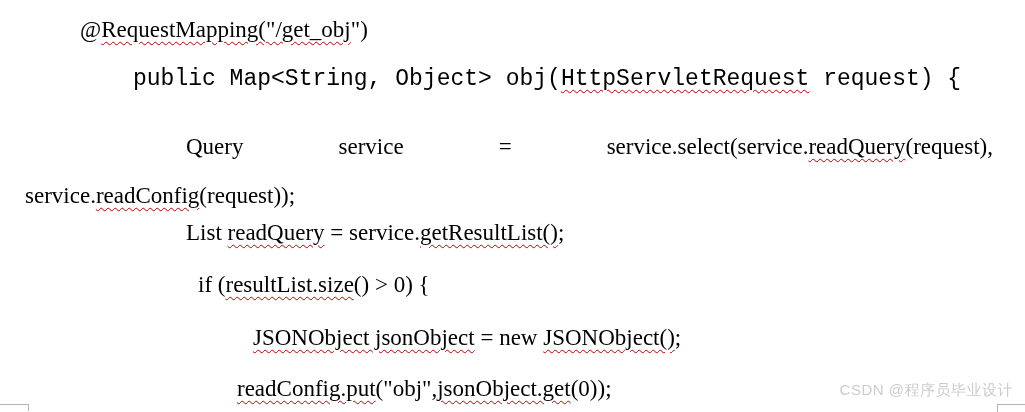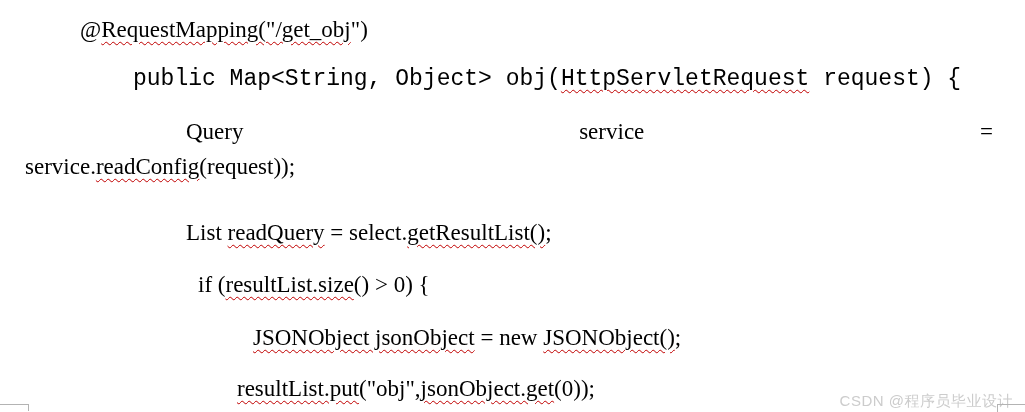--- a/index.html
+++ b/index.html
@@ -32,21 +32,20 @@
   }
   .watermark {
     position: absolute;
     top: 381px;
     right: 12px;
     font-family: "Liberation Sans", "DejaVu Sans", sans-serif;
     font-size: 15px;
     letter-spacing: 0.5px;
     color: var(--wm-color, #cccccc);
     white-space: nowrap;
-    margin-top: 11px;
   }
   .corner-bl {
     position: absolute;
     left: 0;
     top: 404px;
     width: 28px;
     height: 6px;
     border-top: 1px solid #b3b3b3;
     border-right: 1px solid #b3b3b3;
   }
@@ -60,23 +59,23 @@
     border-left: 1px solid #b3b3b3;
   }
 </style>
 </head>
 <body>
 
 <div class="page" style="background: rgb(255, 255, 255); color: rgb(0, 0, 0);">
   <div>
       <div class="code-line" style="left: 80px; top: 16px;"><span class="tok"><span class="">@</span><span class="sq">RequestMapping("/get_obj</span><span class="">")</span></span></div>
       <div class="code-line" style="left: 133px; top: 66px; font-family: Liberation Mono, monospace;"><span class="tok"><span class="">public Map&lt;String, Object&gt; obj(</span><span class="sq">HttpServletRequest</span><span class=""> request) {</span></span></div>
-      <div class="code-line justified" style="left: 186px; top: 118px; width: 807px;"><span class="tok"><span class="">Query</span></span><span class="tok"><span class="">service</span></span><span class="tok"><span class="">=</span></span></div>
-      <div class="code-line" style="left: 25px; top: 153px; text-align: center;"><span class="tok"><span class="">service.</span><span class="sq">readConfig</span><span class="">(request));</span></span></div>
-      <div class="code-line" style="left: 186px; top: 219px;"><span class="tok"><span class="">List </span><span class="sq">readQuery</span><span class=""> = select.</span><span class="sq">getResultList()</span><span class="">;</span></span></div>
+      <div class="code-line justified" style="left: 186px; top: 133px; width: 807px;"><span class="tok"><span class="">Query</span></span><span class="tok"><span class="">service</span></span><span class="tok"><span class="">=</span></span><span class="tok"><span class="">service.select(service.</span><span class="sq">readQuery</span><span class="">(request),</span></span></div>
+      <div class="code-line" style="left: 25px; top: 182px; text-align: center;"><span class="tok"><span class="">service.</span><span class="sq">readConfig</span><span class="">(request));</span></span></div>
+      <div class="code-line" style="left: 186px; top: 219px;"><span class="tok"><span class="">List </span><span class="sq">readQuery</span><span class=""> = service.</span><span class="sq">getResultList()</span><span class="">;</span></span></div>
       <div class="code-line" style="left: 186px; top: 271px; margin-left: 12px;"><span class="tok"><span class="">if (</span><span class="sq">resultList.size</span><span class="">() &gt; 0) {</span></span></div>
       <div class="code-line" style="left: 237px; top: 324px; margin-left: 16px;"><span class="tok"><span class="sq">JSONObject jsonObject</span><span class=""> = new </span><span class="sq">JSONObject()</span><span class="">;</span></span></div>
-      <div class="code-line" style="left: 237px; top: 375px;"><span class="tok"><span class="sq">resultList.put</span><span class="">("obj",</span><span class="sq">jsonObject.get</span><span class="">(0));</span></span></div>
+      <div class="code-line" style="left: 237px; top: 375px;"><span class="tok"><span class="sq">readConfig.put</span><span class="">("obj",</span><span class="sq">jsonObject.get</span><span class="">(0));</span></span></div>
     </div>
   <span class="watermark">CSDN @程序员毕业设计</span>
   <div class="corner-bl"></div>
   <div class="corner-br"></div>
 </div>
 
 </body></html>

